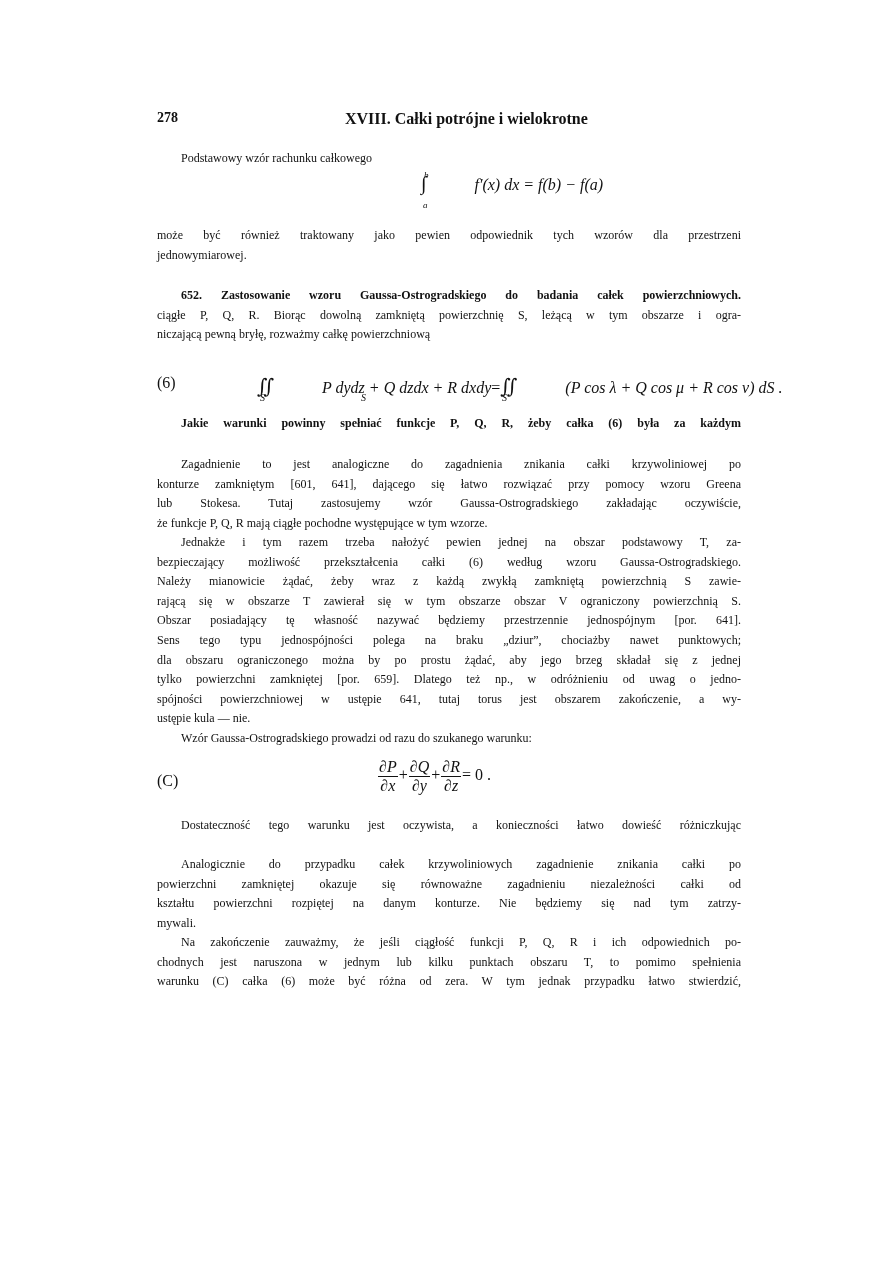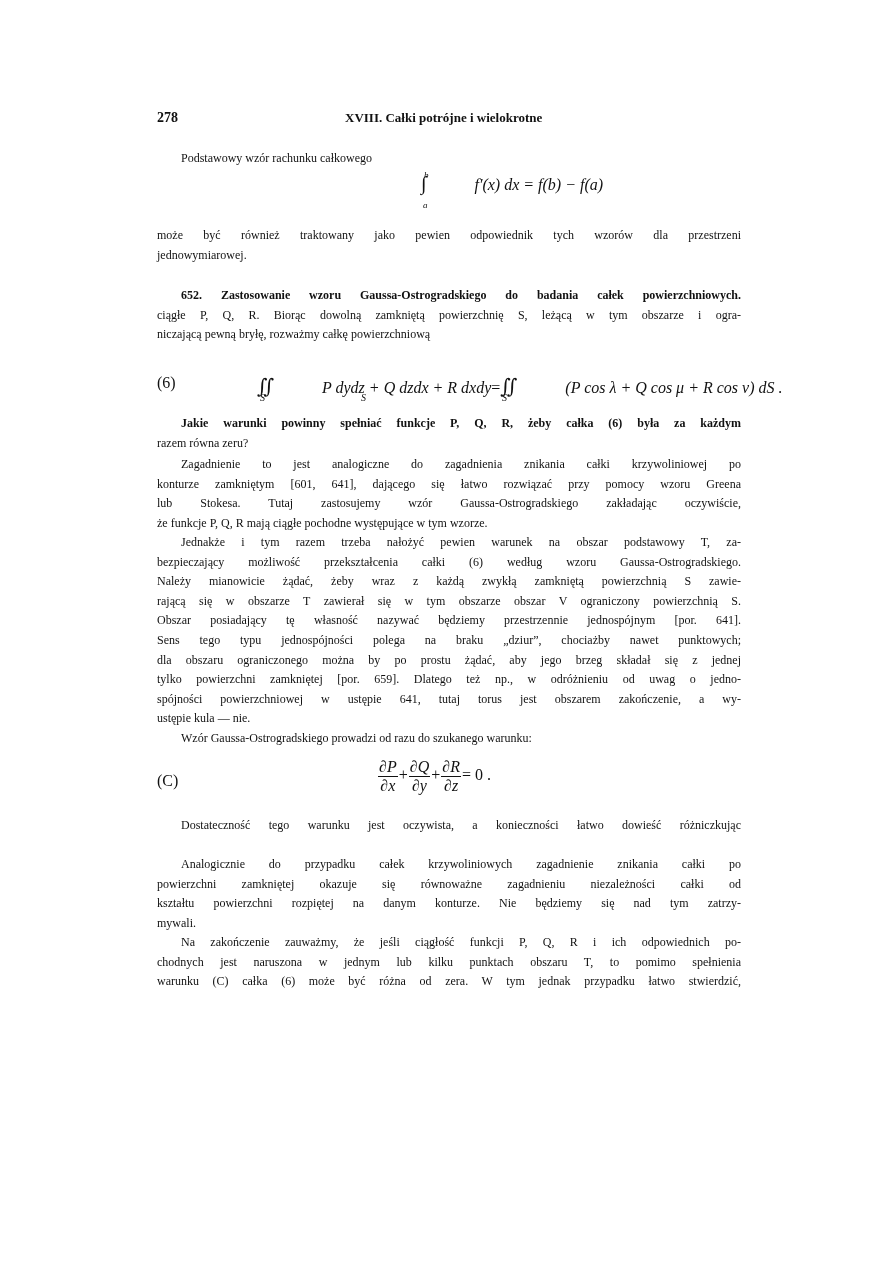--- a/index.html
+++ b/index.html
@@ -1,21 +1,21 @@
 <!DOCTYPE html>
 <html><head>
 <meta charset="utf-8">
 <style>
   html, body { margin: 0; padding: 0; background: #ffffff; }
   body { width: 893px; height: 1263px; position: relative; overflow: hidden;
          font-family: "Liberation Serif", "DejaVu Serif", serif; color: #111; }
   .page { position: absolute; left: 157px; top: 0; width: 584px; }
   .header { position: absolute; top: 110px; left: 0; width: 584px; height: 20px; font-weight: bold; font-size: 14px; text-align: right; }
   .header .pn { position: absolute; left: 0; top: 0; }
-  .header .rt { position: absolute; left: 188px; top: 0; font-size: 13px; }
+  .header .rt { position: absolute; left: 188px; top: 0; font-size: 16px; }
   .p { position: absolute; left: 0; width: 584px; font-size: 12px; line-height: 19.6px; text-align: justify; }
   .p .ind { display: inline-block; width: 24px; }
   .line { display: block; text-align: justify; text-align-last: justify; white-space: nowrap; }
   .line.last { text-align-last: left; }
   .bold { font-weight: bold; }
   .it { font-style: italic; padding-left: 48px; }
   .eq { position: absolute; font-size: 16px; white-space: nowrap; }
   .eq .lbl { position: absolute; left: 0; }
   .int { font-size: 20px; font-style: normal; position: relative; }
   .limit { font-size: 9px; font-style: italic; position: absolute; }
@@ -58,32 +58,31 @@
     <span class="lbl" style="font-style:normal;">(6)</span>
     <span style="position:absolute; left:100px;">
       <span class="int">∬</span><span class="limit" style="left:104px; top:18px; font-size:10px;">S</span><span class="it">P dydz + Q dzdx + R dxdy</span><span>=</span><span class="int">∬</span><span class="it">(P cos λ + Q cos μ + R cos ν) dS .</span>
     </span>
     <span class="limit" style="left:103px; top:18px; font-size:10px;">S</span>
     <span class="limit" style="left:345px; top:18px; font-size:10px;">S</span>
   </div>
 
   <div class="p" style="top:414px;">
     <span class="line bold"><span class="ind"></span><span>Jakie warunki powinny spełniać funkcje P, Q, R, żeby całka (6) była za każdym</span></span>
-    <span class="line last">razem równa zeru?</span>
   </div>
 
   <div class="p" style="top:455px;">
     <span class="line"><span class="ind"></span><span>Zagadnienie to jest analogiczne do zagadnienia znikania całki krzywoliniowej po</span></span>
     <span class="line">konturze zamkniętym [601, 641], dającego się łatwo rozwiązać przy pomocy wzoru Greena</span>
     <span class="line">lub Stokesa. Tutaj zastosujemy wzór Gaussa-Ostrogradskiego zakładając oczywiście,</span>
     <span class="line last">że funkcje P, Q, R mają ciągłe pochodne występujące w tym wzorze.</span>
   </div>
 
   <div class="p" style="top:533px;">
-    <span class="line"><span class="ind"></span><span>Jednakże i tym razem trzeba nałożyć pewien warunek na obszar podstawowy T, za-</span></span>
+    <span class="line"><span class="ind"></span><span>Jednakże i tym razem trzeba nałożyć pewien jednej na obszar podstawowy T, za-</span></span>
     <span class="line">bezpieczający możliwość przekształcenia całki (6) według wzoru Gaussa-Ostrogradskiego.</span>
     <span class="line">Należy mianowicie żądać, żeby wraz z każdą zwykłą zamkniętą powierzchnią S zawie-</span>
     <span class="line">rającą się w obszarze T zawierał się w tym obszarze obszar V ograniczony powierzchnią S.</span>
     <span class="line">Obszar posiadający tę własność nazywać będziemy przestrzennie jednospójnym [por. 641].</span>
     <span class="line">Sens tego typu jednospójności polega na braku „dziur”, chociażby nawet punktowych;</span>
     <span class="line">dla obszaru ograniczonego można by po prostu żądać, aby jego brzeg składał się z jednej</span>
     <span class="line">tylko powierzchni zamkniętej [por. 659]. Dlatego też np., w odróżnieniu od uwag o jedno-</span>
     <span class="line">spójności powierzchniowej w ustępie 641, tutaj torus jest obszarem zakończenie, a wy-</span>
     <span class="line last">ustępie kula — nie.</span>
   </div>

